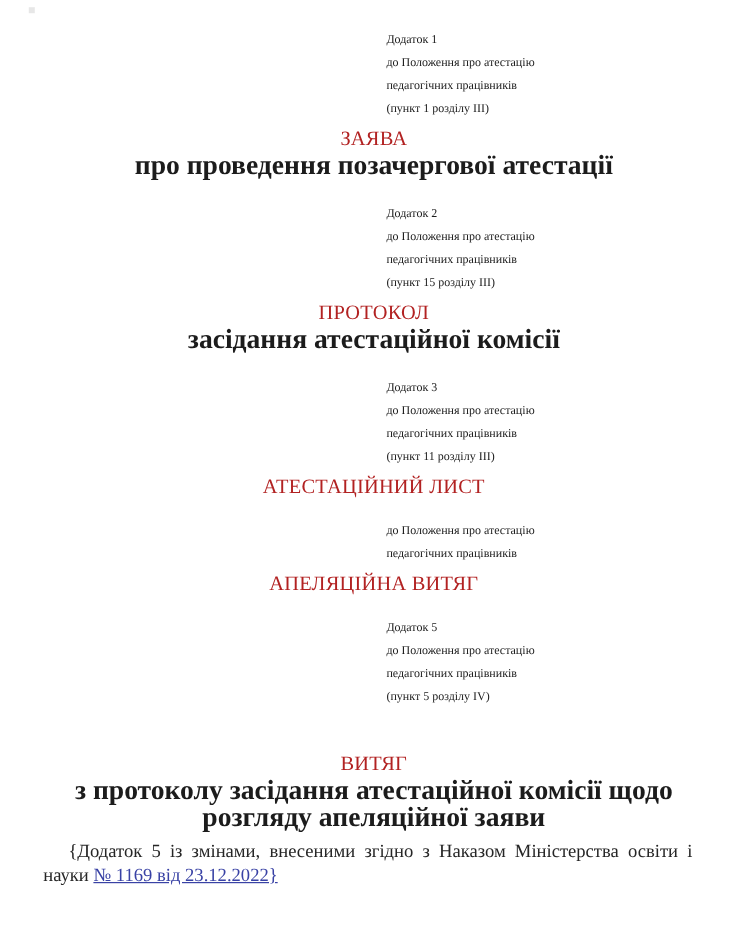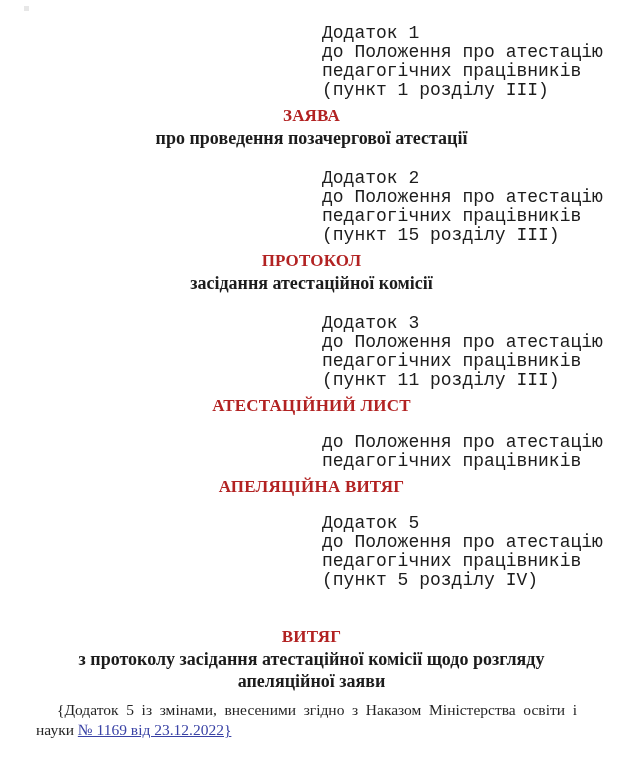--- a/index.html
+++ b/index.html
@@ -16,40 +16,39 @@
   }
   .artifact {
     position: absolute;
     left: 24px; top: 6px;
     width: 5px; height: 5px;
     background: #c9c9c9;
     opacity: .45;
   }
   .appendix {
     margin: 0 0 5px 322px;
-    font-size: 18px;
+    font-size: 10px;
     line-height: 19px;
-    font-family: Liberation Mono, monospace;
   }
   .appendix div { white-space: nowrap; }
   .heading-block {
     text-align: center;
     margin: 0 0 20px 0;
   }
   .heading-block.no-sub { margin-bottom: 16px; }
   .heading-block.last { margin-bottom: 8px; margin-top: 36px; }
   .doc-heading {
     font-size: 17px;
-    font-weight: 700;
+    font-weight: 400;
     line-height: 22px;
     color: #b22222;
     letter-spacing: .2px;
   }
   .doc-subtitle {
-    font-size: 18px;
+    font-size: 23px;
     font-weight: 700;
     line-height: 22px;
     color: #1c1c1c;
     max-width: 500px;
     margin: 0 auto;
   }
   .footnote {
     margin: 0 46px 0 36px;
     font-size: 15.5px;
     line-height: 20px;

